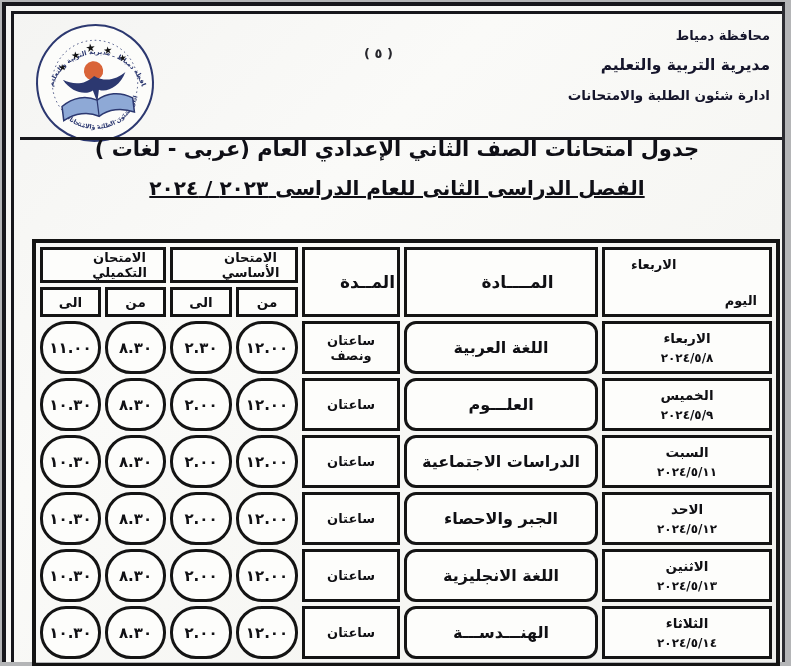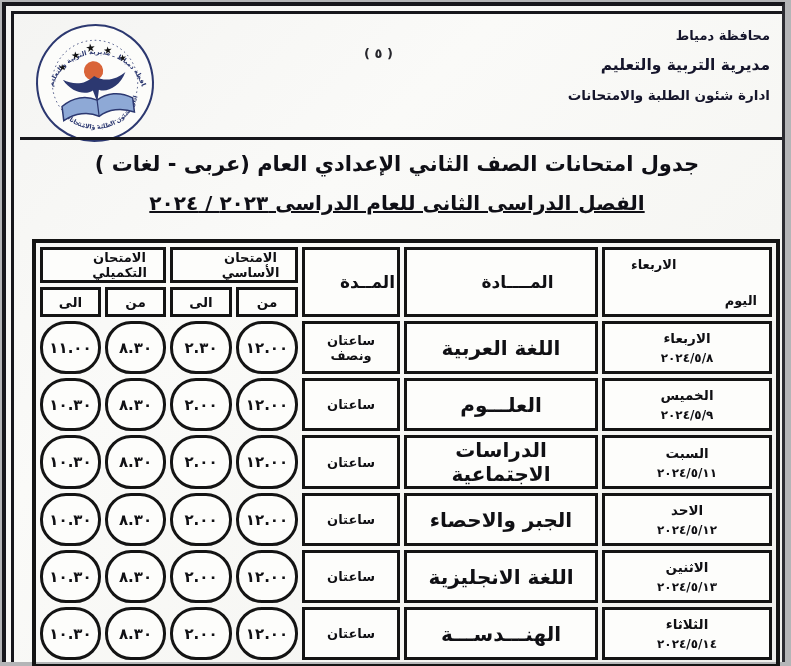--- a/index.html
+++ b/index.html
@@ -28,21 +28,21 @@
   .lh-line2{font-size:15.5px;font-weight:bold;margin-bottom:13px;}
   .lh-line3{font-size:13.5px;font-weight:bold;}
 
   .page-num{position:absolute;top:40px;left:358px;font-size:13px;font-weight:bold;color:#26262c;letter-spacing:2px;}
 
   .logo{position:absolute;left:24px;top:16px;width:130px;height:122px;transform:rotate(-7deg);}
 
   .separator{position:absolute;left:14px;top:131px;right:0;height:3px;background:#17171c;}
 
   
-  .title{position:absolute;top:146px;left:0;width:782px;text-align:center;direction:rtl;color:#0f0f16;}
+  .title{position:absolute;top:131px;left:0;width:782px;text-align:center;direction:rtl;color:#0f0f16;}
   .title-line1{font-size:21px;font-weight:bold;margin-bottom:15px;letter-spacing:0;}
   .title-line2{font-size:20px;font-weight:bold;text-decoration:underline;}
 
   
   .exam-table{
     position:absolute;left:26px;top:233px;
     width:748px;table-layout:fixed;
     border-collapse:separate;border-spacing:4px;
     border:4px solid #141414;
     background:transparent;
@@ -68,21 +68,21 @@
     position:relative;
     background-color:#cddcee;
     background-image:linear-gradient(to top right,#cddcee 48.8%,#141414 49.2%,#141414 50.8%,#cddcee 51.2%);
     font-size:13px;
   }
   .day-h .lbl-top{position:absolute;top:7px;left:26px;}
   .day-h .lbl-bottom{position:absolute;bottom:6px;right:12px;}
 
   .cell-day .day-name{font-size:13.5px;}
   .cell-day .day-date{font-size:12px;margin-top:5px;direction:ltr;}
-  .cell-subject{font-size:20px;}
+  .cell-subject{font-size:16px;border-radius:12px;}
   .cell-duration{font-size:13px;}
   .cell-time{font-size:15px;direction:ltr;letter-spacing:1px;border-radius:26px;}
 </style>
 </head>
 <body>
 
 <div class="page">
   <div class="sheet">
     <div class="inner-top"></div>
     <div class="inner-left"></div>

